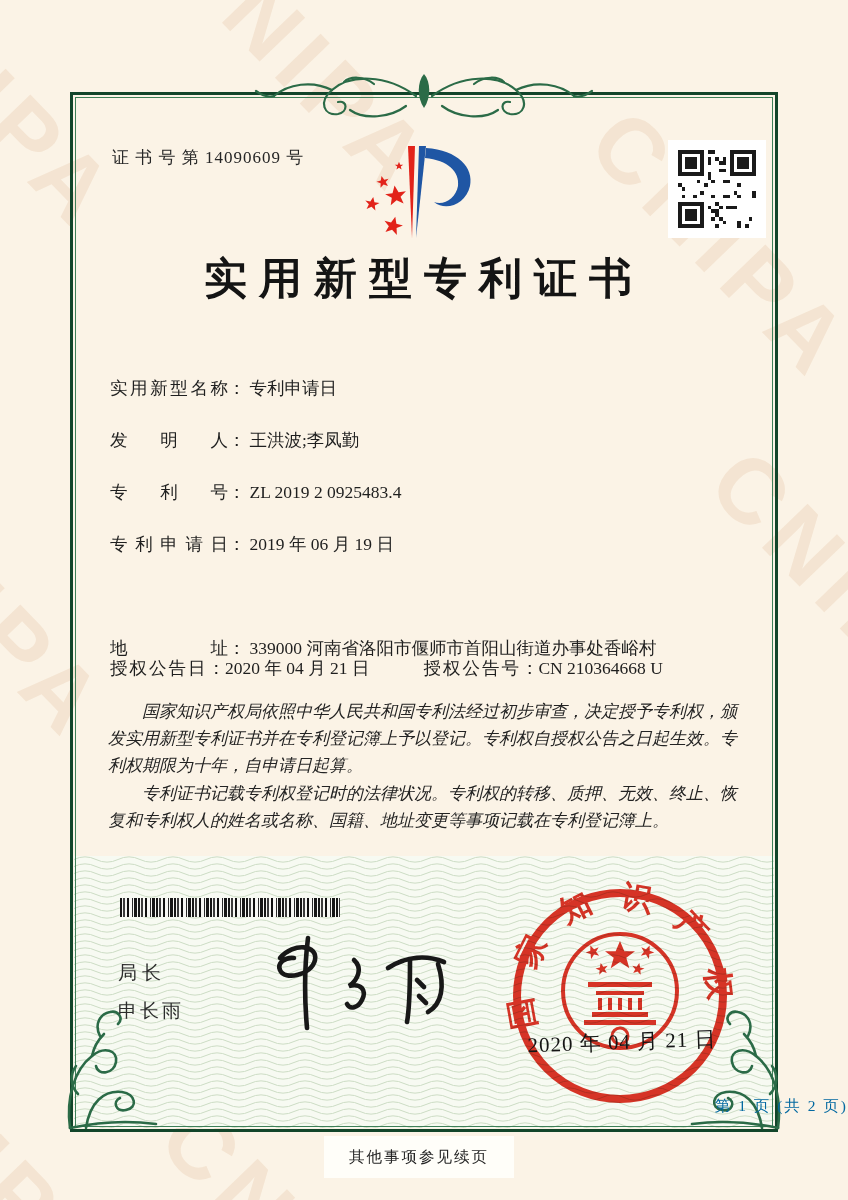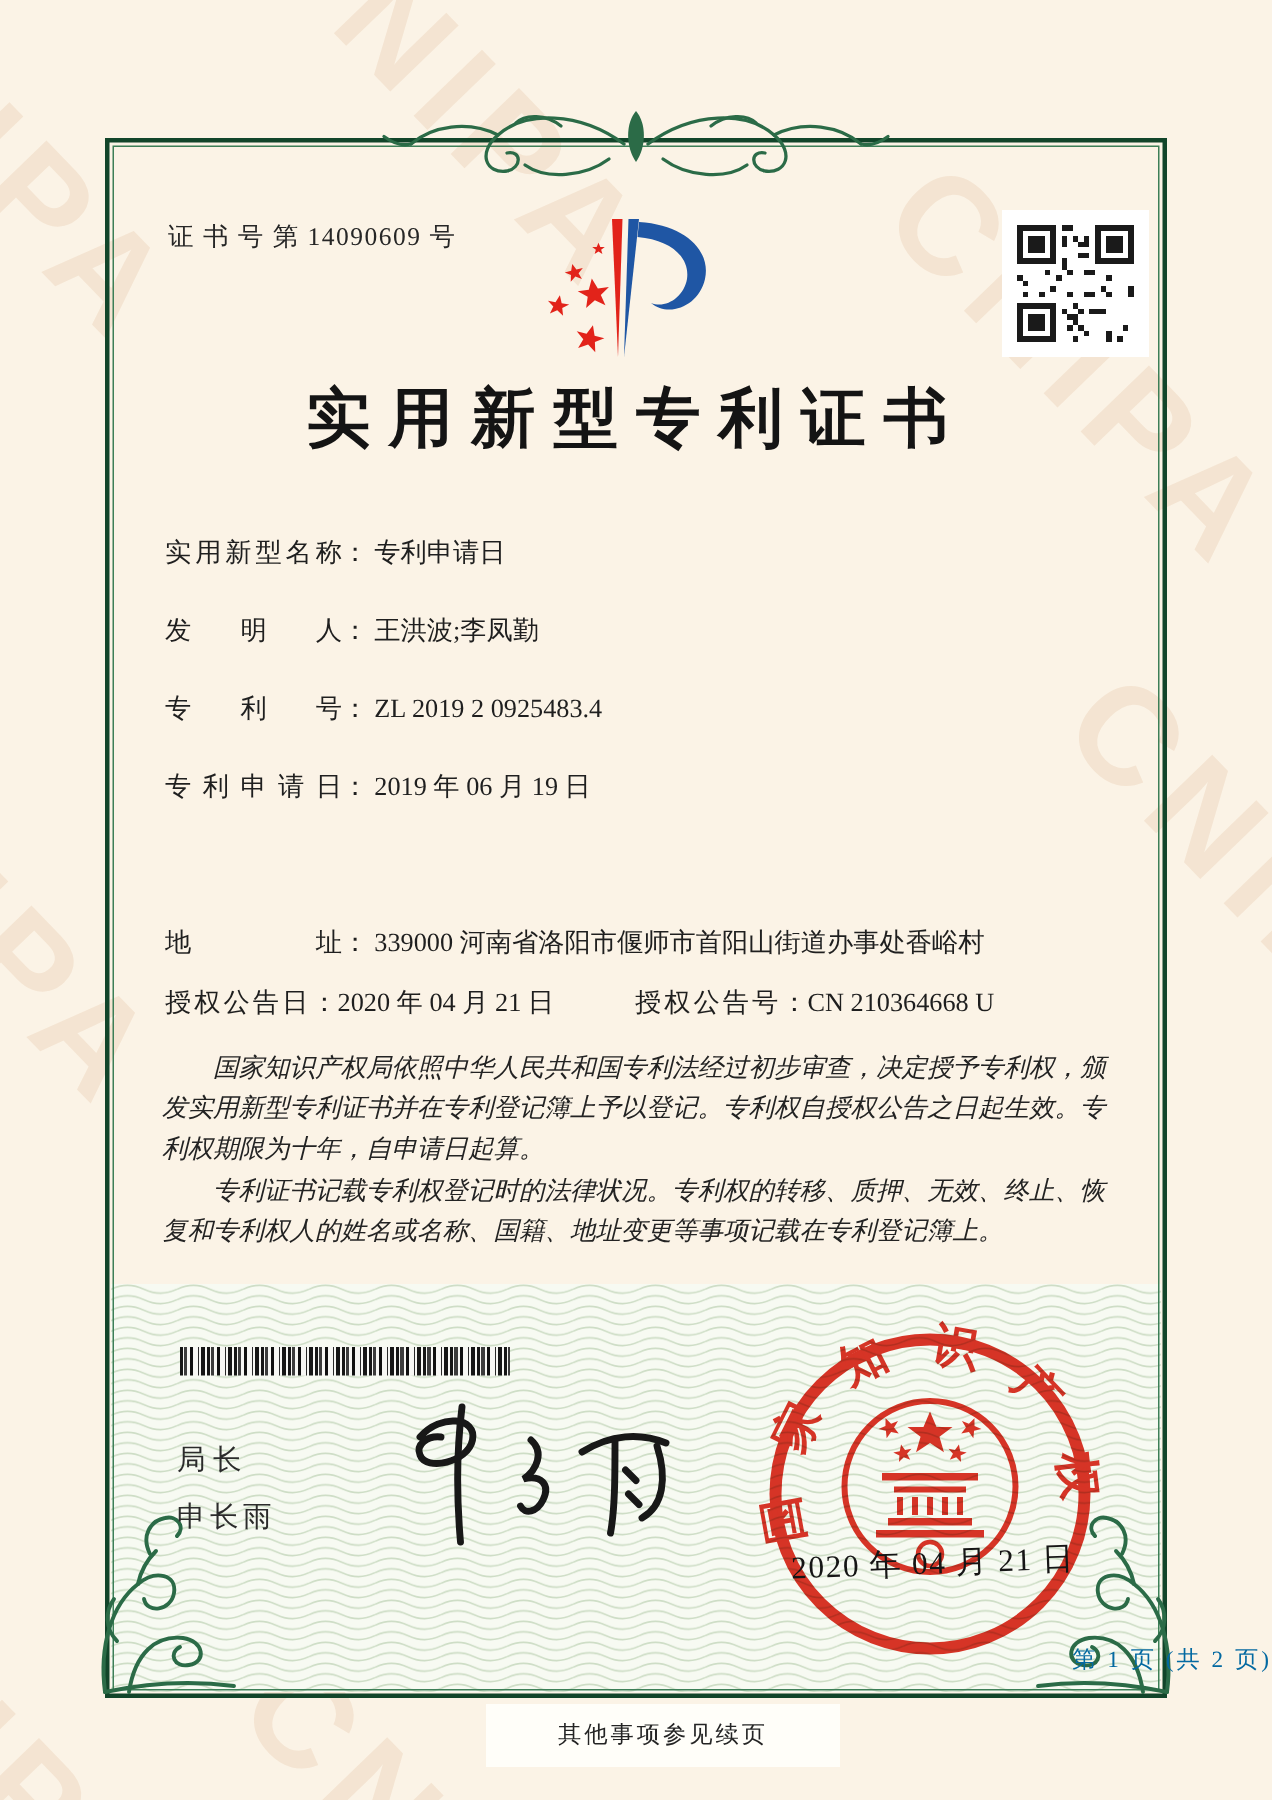--- a/index.html
+++ b/index.html
@@ -14,21 +14,21 @@
                border:3px solid #12452a;box-sizing:border-box;}
   .frame-inner{position:absolute;left:2px;top:2px;right:2px;bottom:2px;border:1px solid #3d7f57;}
   .waveband{position:absolute;left:74px;top:856px;width:700px;height:272px;}
   .certno{position:absolute;left:112px;top:146px;font-size:17px;letter-spacing:1px;color:#262626;}
   .logo{position:absolute;left:352px;top:140px;}
   .qrbox{position:absolute;left:668px;top:140px;width:98px;height:98px;background:#fff;
          display:flex;align-items:center;justify-content:center;}
   .title{position:absolute;left:0;top:250px;width:100%;text-align:center;font-size:43px;
          font-weight:700;letter-spacing:12px;color:#141414;}
   .field{position:absolute;left:110px;font-size:17.5px;white-space:nowrap;color:#1f1f1f;}
-  .flabel{display:inline-block;width:118px;text-align:justify;text-align-last:justify;}
+  .flabel{display:inline-block;width:118px;text-align:justify;text-align-last:justify;margin-top:20px;}
   .fvalue{margin-left:4px;}
   .grant{position:absolute;left:110px;top:656px;font-size:17.5px;white-space:nowrap;}
   .grant .glabel{letter-spacing:2px;}
   .grant .g2{margin-left:54px;}
   .paras{position:absolute;left:108px;top:698px;width:638px;font-size:17px;line-height:1.6;
          color:#232323;font-style:italic;}
   .paras p{margin:0;text-indent:2em;}
   .barcode{position:absolute;left:120px;top:898px;width:220px;height:19px;
     background:repeating-linear-gradient(90deg,
       #161616 0 2px,#f7f7f4 2px 3px,#3c3c3c 3px 5px,#f7f7f4 5px 7px,
@@ -37,21 +37,21 @@
   .signer-title{position:absolute;left:118px;top:960px;font-family:"Liberation Sans","DejaVu Sans",sans-serif;
                 font-size:19px;letter-spacing:5px;color:#2b2b2b;}
   .signer-name{position:absolute;left:118px;top:998px;font-family:"Liberation Sans","DejaVu Sans",sans-serif;
                font-size:19px;letter-spacing:3px;color:#2b2b2b;}
   .sig{position:absolute;left:250px;top:928px;}
   .seal{position:absolute;left:500px;top:870px;opacity:.95;mix-blend-mode:multiply;}
   .seal-date{position:absolute;left:505px;top:1028px;width:234px;text-align:center;font-size:21px;
              color:#151515;letter-spacing:1px;transform:rotate(-2deg);}
   .pagenum{position:absolute;left:0;top:1096px;width:100%;text-align:right;font-size:15.5px;
            letter-spacing:2px;color:#0369a1;}
-  .footer-note{position:absolute;left:324px;top:1136px;width:236px;height:42px;background:#fffef9;
+  .footer-note{position:absolute;left:324px;top:1136px;width:190px;height:42px;background:#fffef9;
                text-align:center;line-height:42px;font-size:15.5px;letter-spacing:2px;color:#242424;}
   .ornament{position:absolute;pointer-events:none;}
   .flip{transform:scaleX(-1);}
 </style>
 </head>
 <body>
 
 <div class="page">
 
   <div class="wm" style="left:-90px;top:-60px">CNIPA</div>

